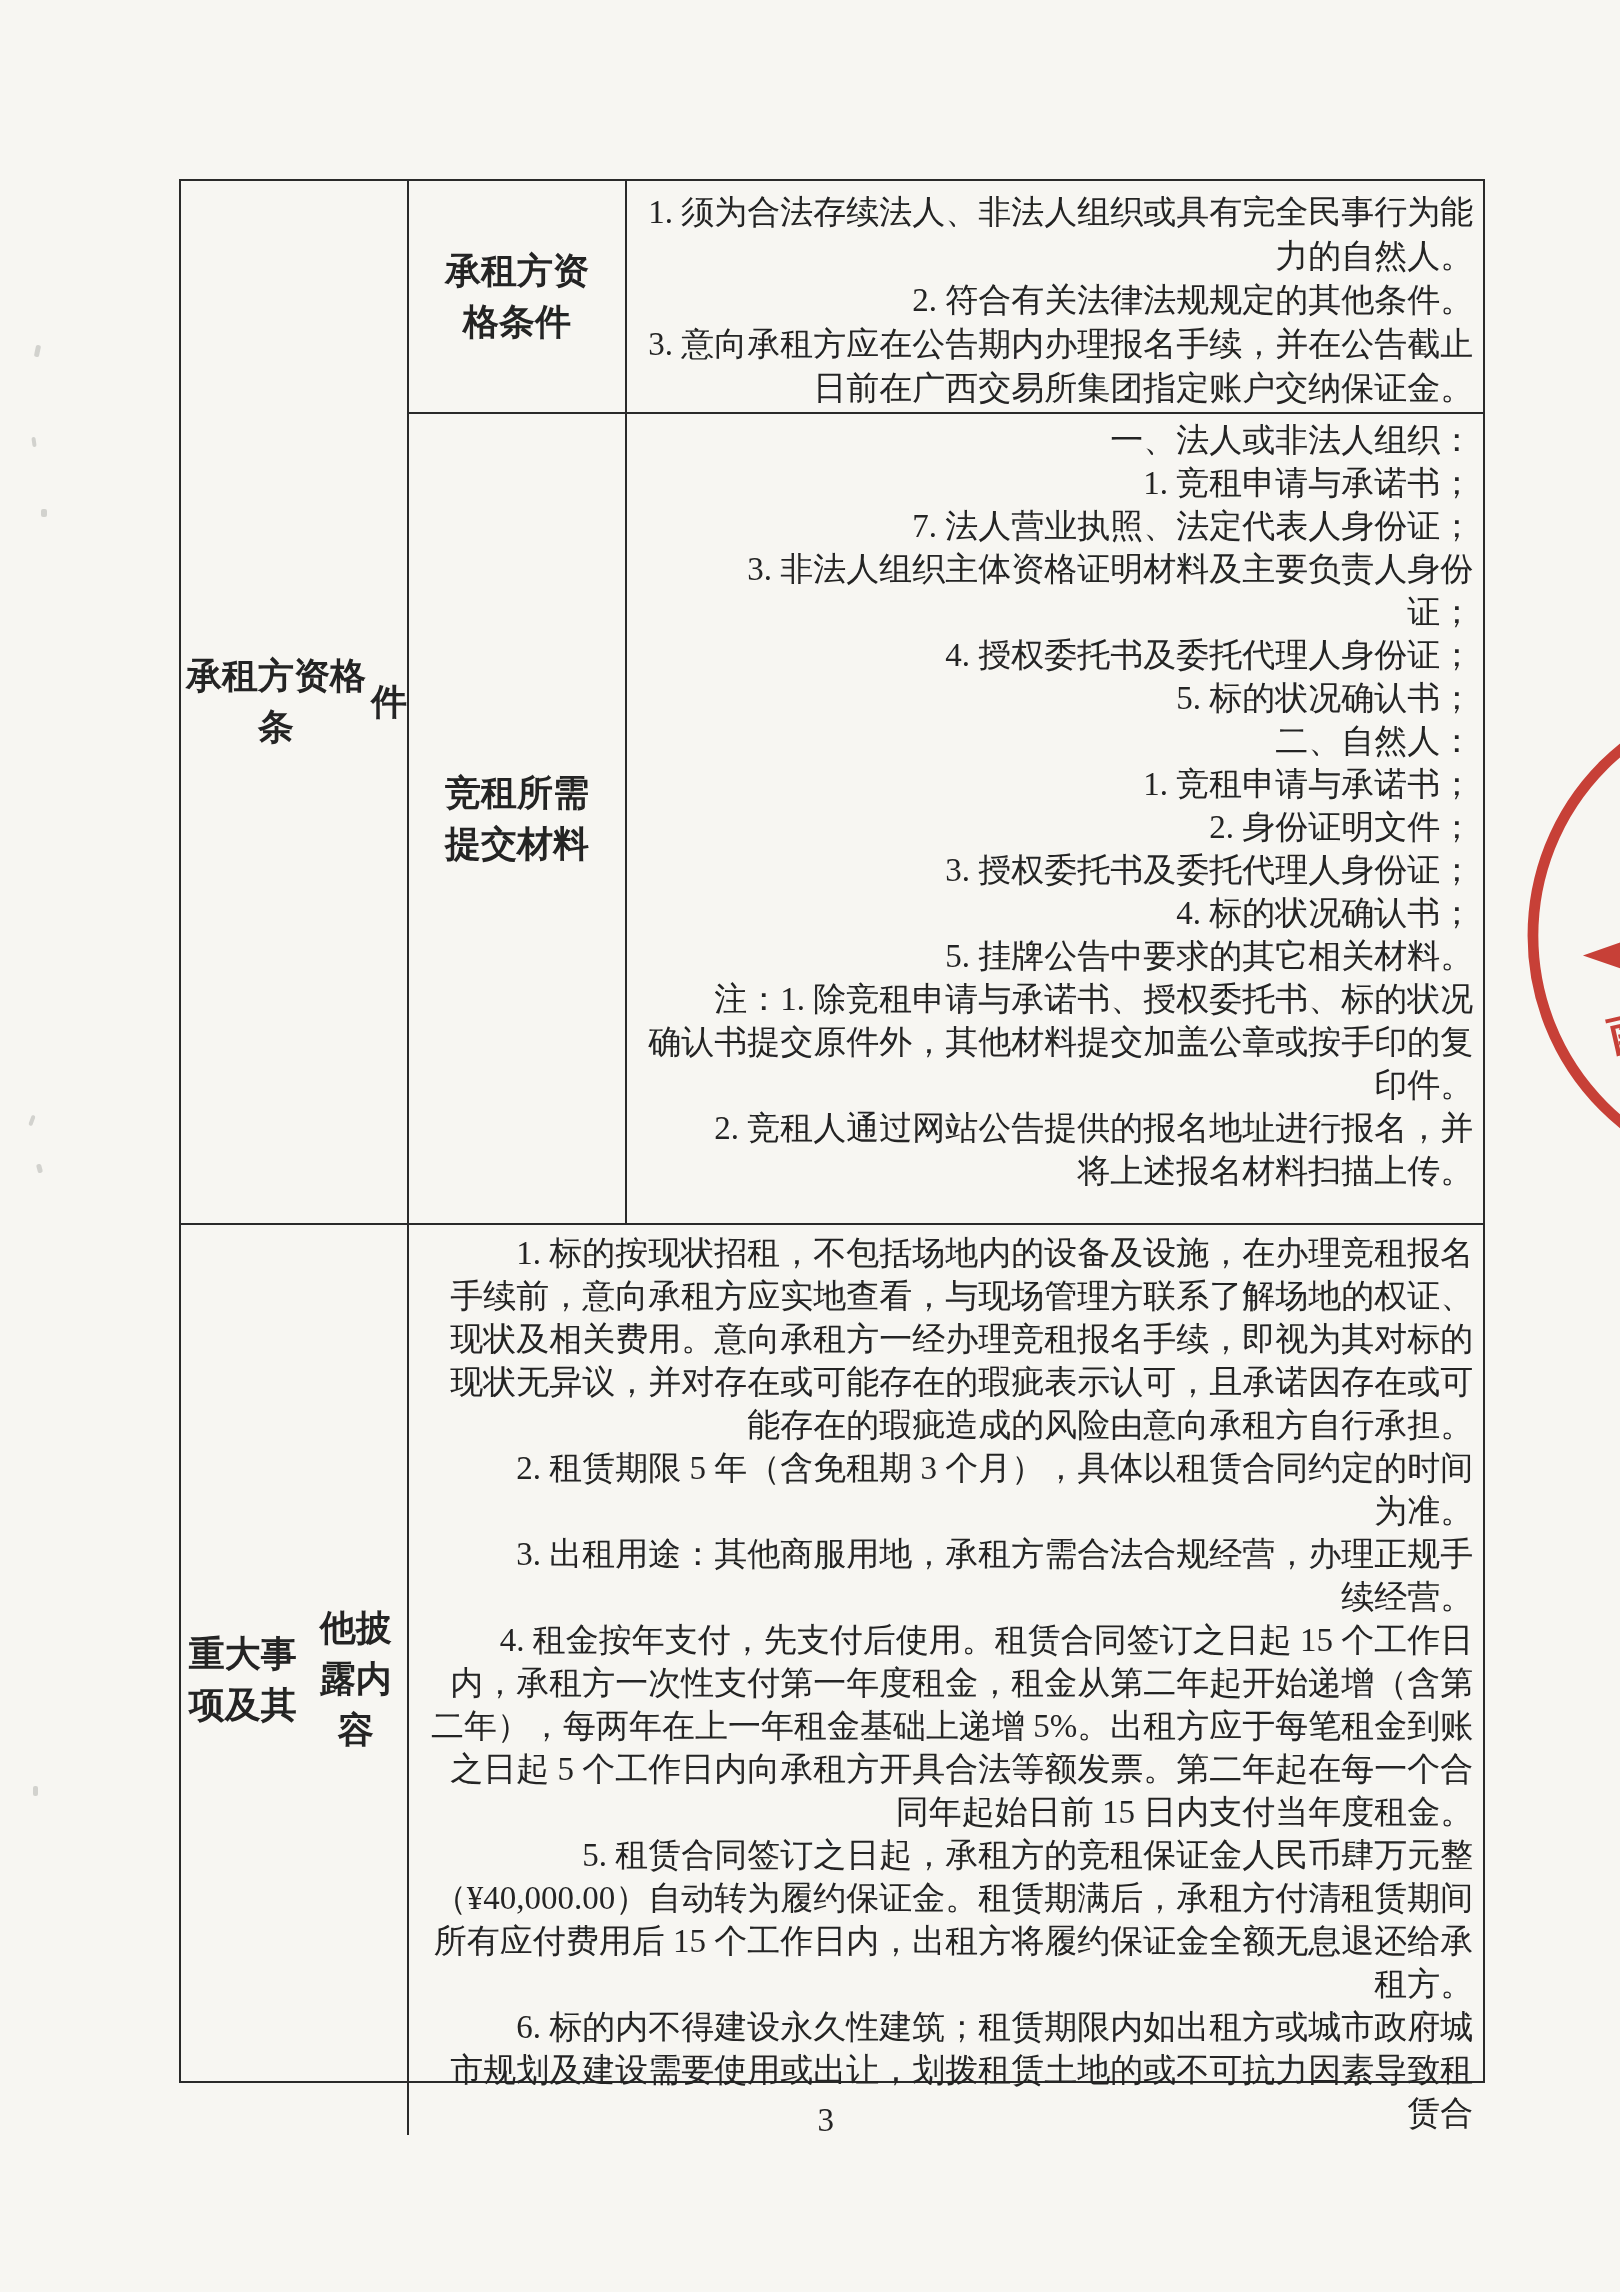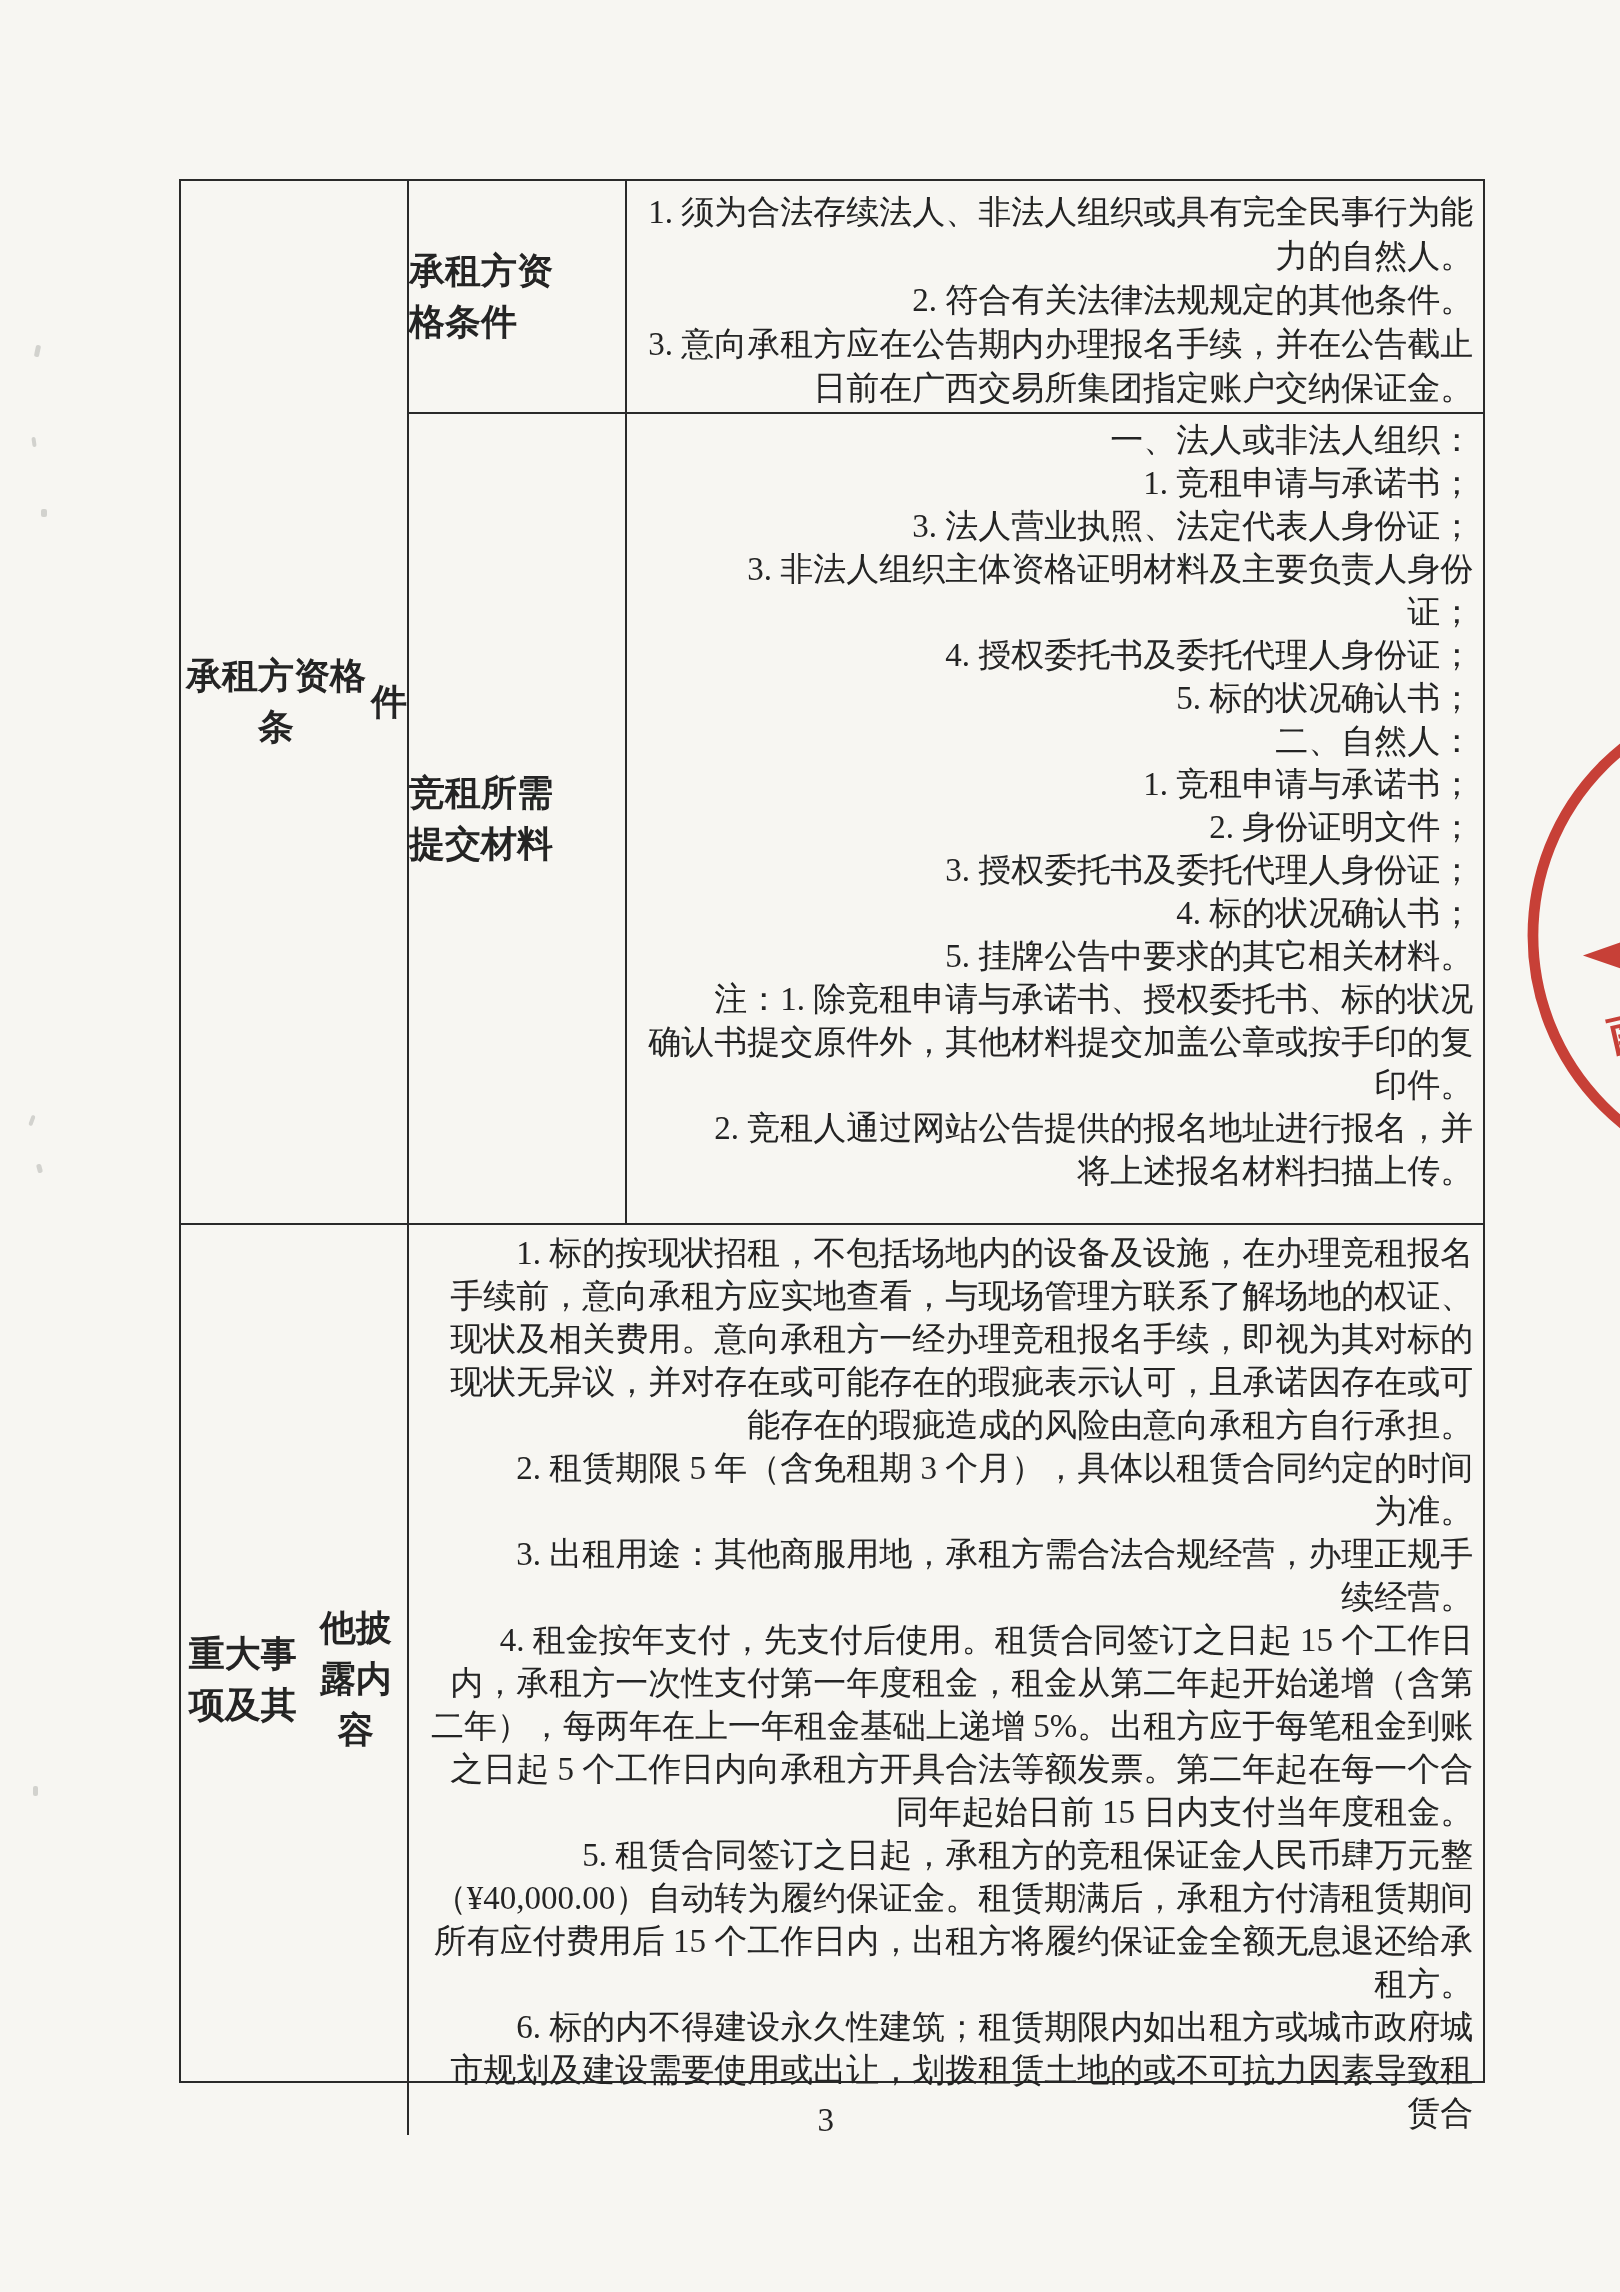--- a/index.html
+++ b/index.html
@@ -22,21 +22,21 @@
     flex:0 0 228px; width:228px; border-right:2px solid #2a2a2a; box-sizing:border-box;
     display:flex; flex-direction:row; justify-content:center; align-items:center;
     font-weight:bold; font-size:36px; line-height:51px; text-align:center;
   }
   .rightcol { flex:1 1 auto; display:flex; flex-direction:column; min-width:0; }
   .subrow { display:flex; min-height:0; }
   .subrow-1 { flex:0 0 233px; border-bottom:2px solid #2a2a2a; box-sizing:border-box; }
   .subrow-2 { flex:1 1 auto; }
   .c2 {
     flex:0 0 218px; width:218px; border-right:2px solid #2a2a2a; box-sizing:border-box;
-    display:flex; flex-direction:column; justify-content:center; align-items:flex-start;
+    display:flex; flex-direction:column; justify-content:center; align-items:center;
     font-weight:bold; font-size:36px; line-height:51px; text-align:center;
   }
   .c3 { flex:1 1 auto; min-width:0; padding:8.8px 9.8px 0 9.8px; font-size:33px; }
   .subrow-1 .c3 { line-height:44px; }
   .subrow-2 .c3 { line-height:43px; padding-top:4.9px; }
   .c3 p, .mcell p { margin:0;text-align:right; }
   .indented p { text-indent:2em; }
   .mcell {
     flex:1 1 auto; min-width:0; padding:6.9px 9.8px 0 9.8px;
     font-size:33px; line-height:43px;
@@ -88,21 +88,21 @@
         </div>
 
         <div class="subrow subrow-2">
           <div class="c2">
             <span>竞租所需</span>
             <span>提交材料</span>
           </div>
           <div class="c3 indented">
             <p>一、法人或非法人组织：</p>
             <p>1. 竞租申请与承诺书；</p>
-            <p>3. 法人营业执照、法定代表人身份证；</p>
+            <p>7. 法人营业执照、法定代表人身份证；</p>
             <p>3. 非法人组织主体资格证明材料及主要负责人身份证；</p>
             <p>4. 授权委托书及委托代理人身份证；</p>
             <p>5. 标的状况确认书；</p>
             <p>二、自然人：</p>
             <p>1. 竞租申请与承诺书；</p>
             <p>2. 身份证明文件；</p>
             <p>3. 授权委托书及委托代理人身份证；</p>
             <p>4. 标的状况确认书；</p>
             <p>5. 挂牌公告中要求的其它相关材料。</p>
             <p>注：1. 除竞租申请与承诺书、授权委托书、标的状况确认书提交原件外，其他材料提交加盖公章或按手印的复印件。</p>

